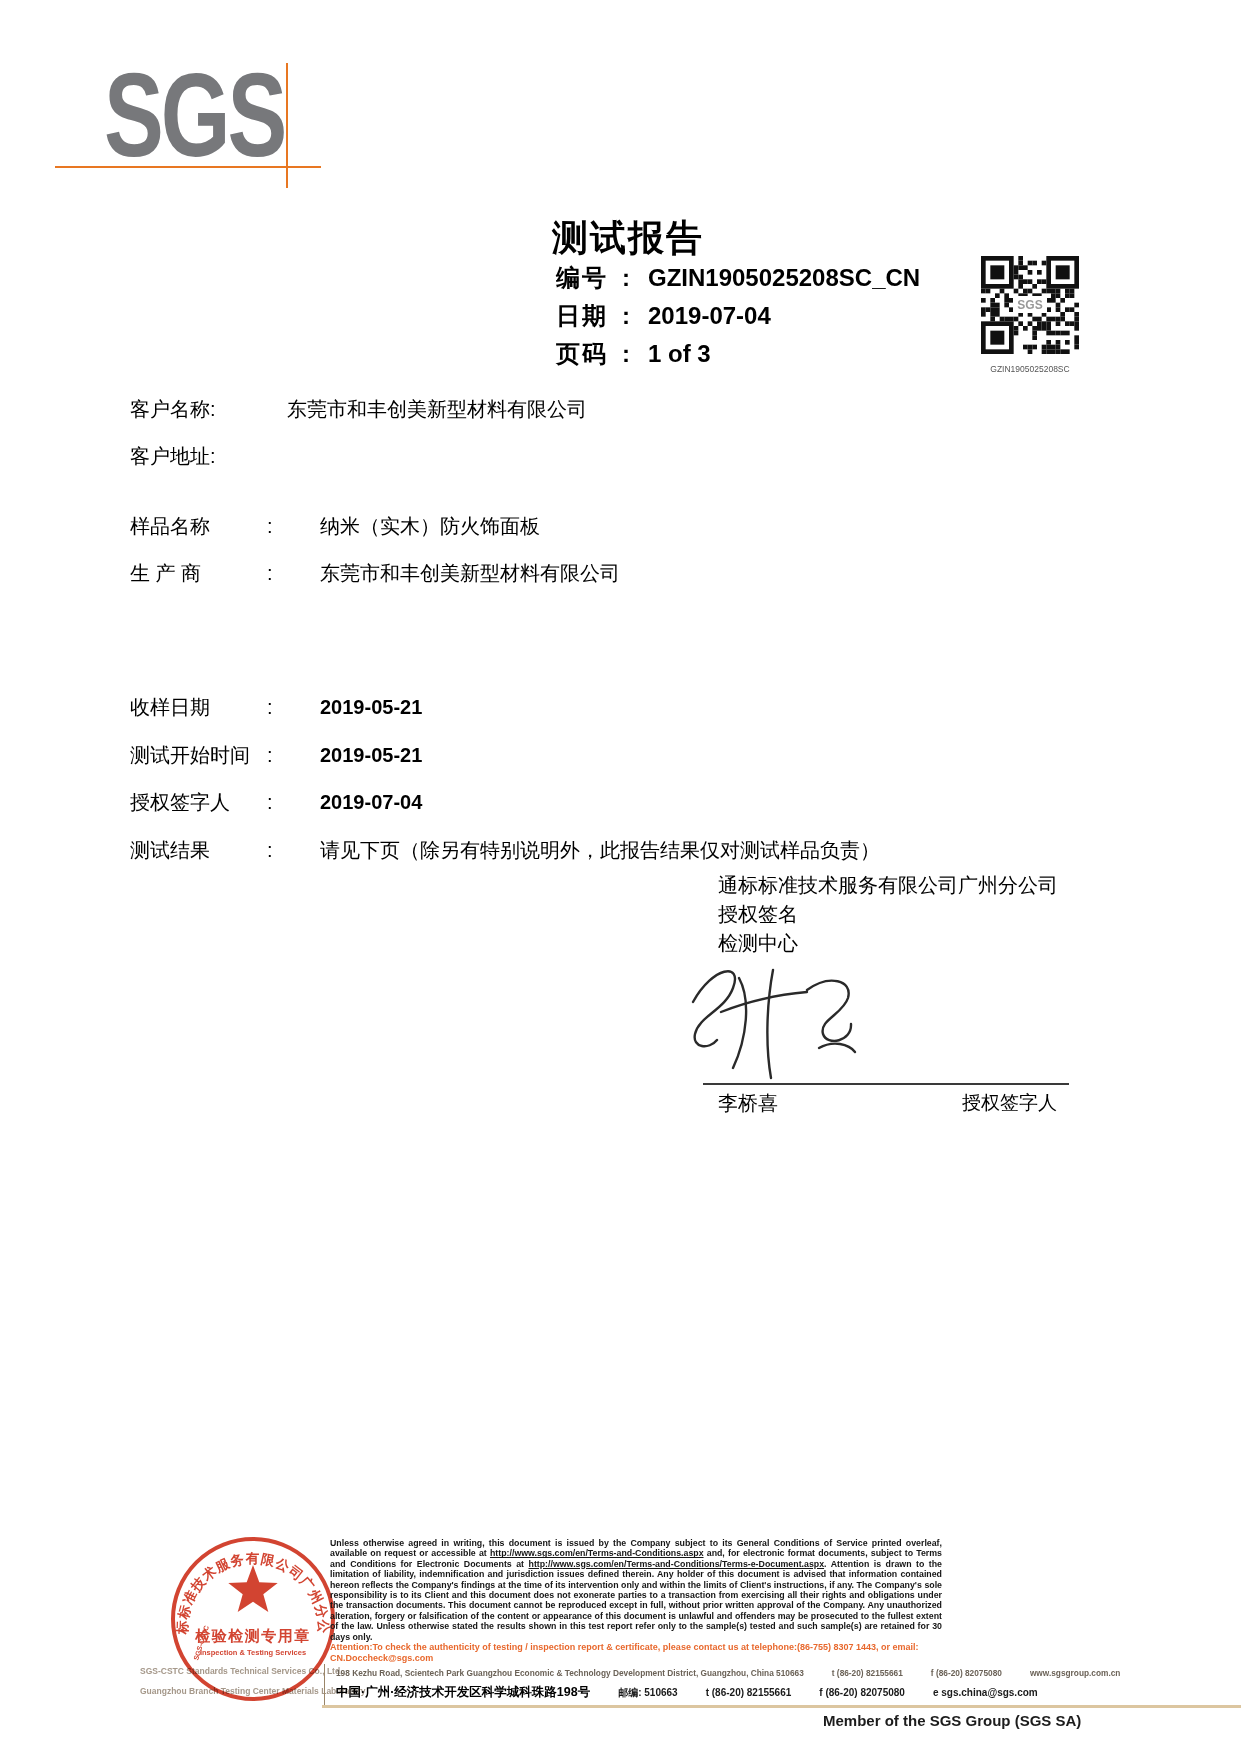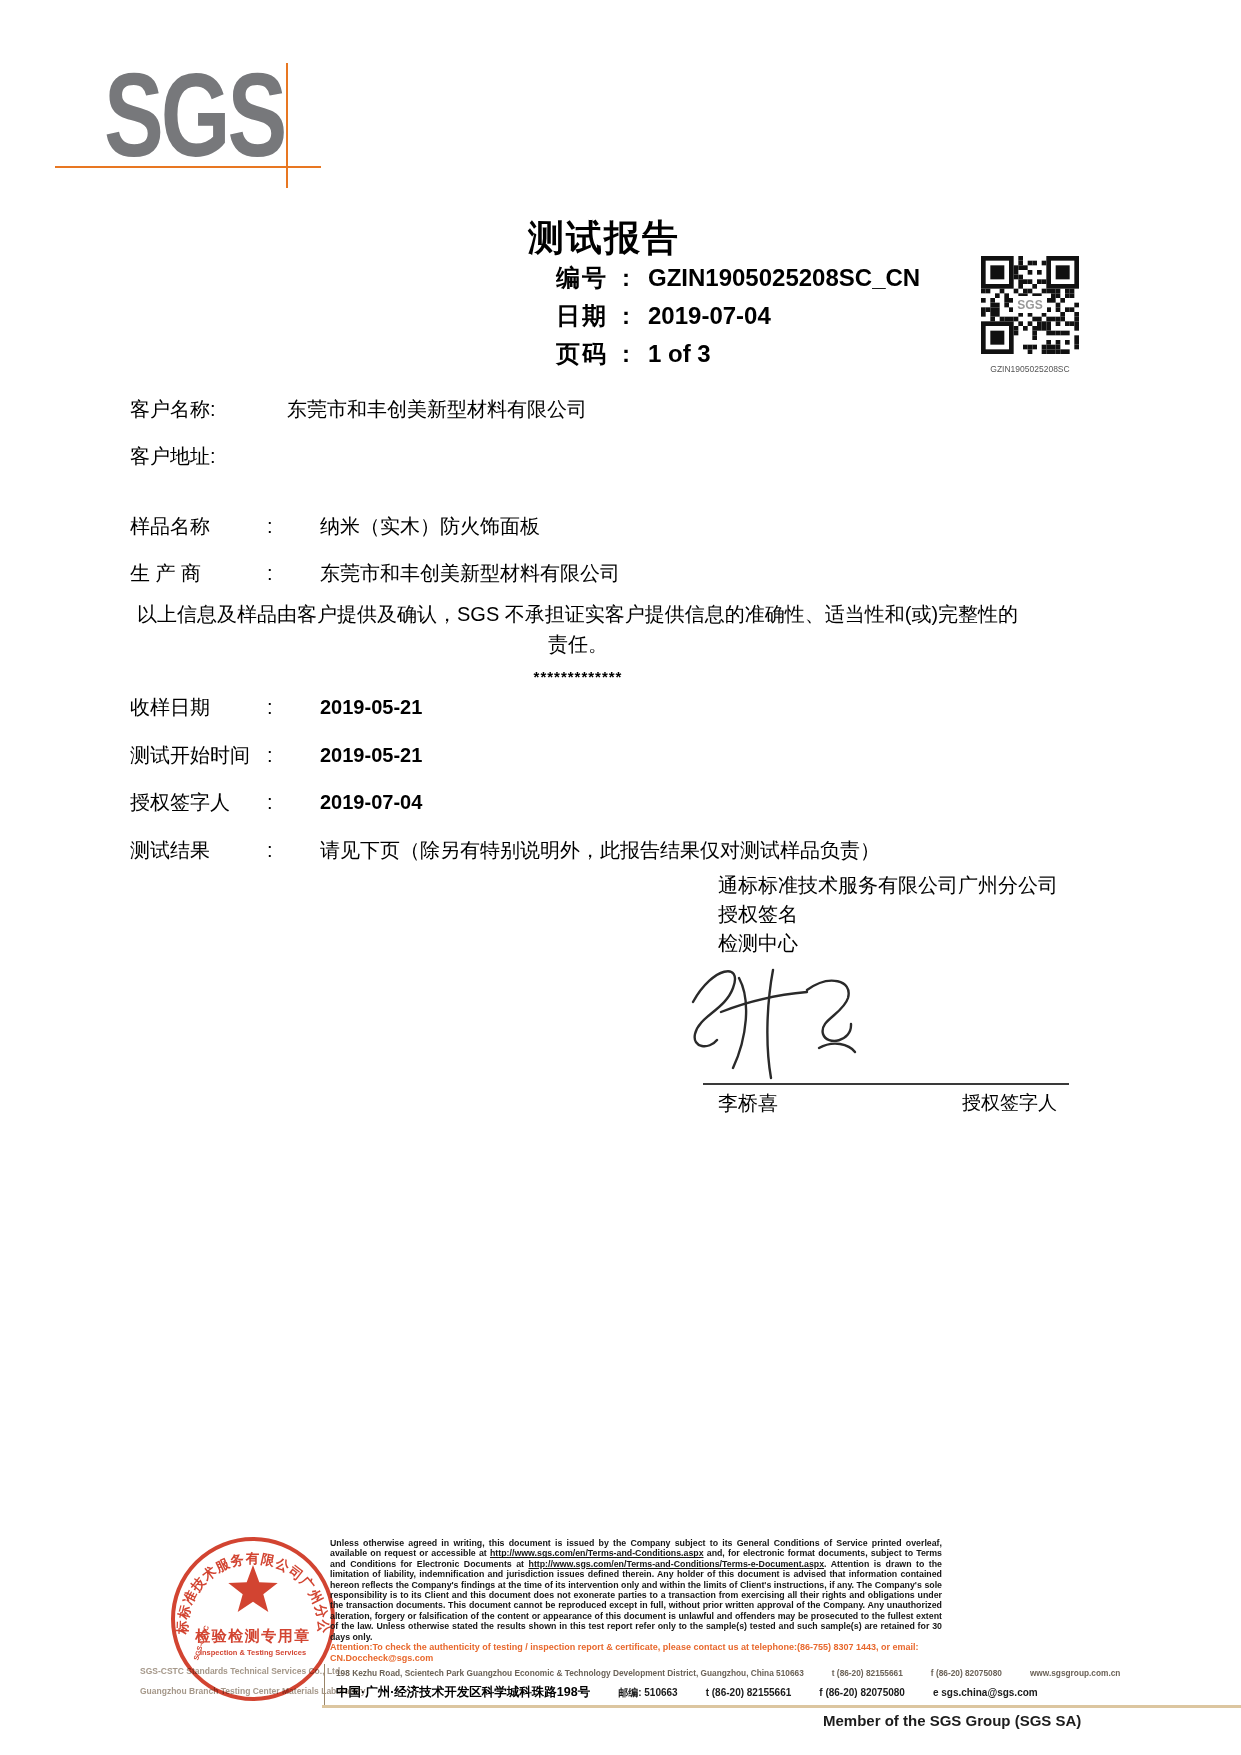--- a/index.html
+++ b/index.html
@@ -11,21 +11,21 @@
   body{font-family:"Liberation Sans","DejaVu Sans",sans-serif;color:#000}
   .page{position:relative;width:1241px;height:1755px;background:#fff;margin:0 auto;overflow:hidden}
 
   
   .logo-text{position:absolute;left:104px;top:56px;font-size:118px;line-height:1;font-weight:bold;
     color:var(--sgs_gray);letter-spacing:-4px;transform:scaleX(.76);transform-origin:left top}
   .logo-hline{position:absolute;left:55px;top:166px;width:266px;height:2px;background:var(--accent_orange)}
   .logo-vline{position:absolute;left:286px;top:63px;width:2px;height:125px;background:var(--accent_orange)}
 
   
-  .title{position:absolute;left:528px;top:214px;font-size:36px;font-weight:bold;letter-spacing:2px}
+  .title{position:absolute;left:552px;top:214px;font-size:36px;font-weight:bold;letter-spacing:2px}
   .hrow{position:absolute;left:556px;display:flex;font-size:24px;font-weight:bold;line-height:24px}
   .hlabel{width:66px;letter-spacing:2px}
   .hcolon{width:26px}
   .qr{position:absolute;left:980px;top:256px;width:100px;text-align:center}
   .qr-img{width:98px;height:98px;margin:0 auto}
   .qr-cap{font-size:8.5px;color:#555;margin-top:10px}
 
   
   .crow,.brow{position:absolute;left:130px;display:flex;font-size:20px;line-height:26px}
   .clabel{width:157px}
@@ -263,25 +263,20 @@
     <span class="blabel">样品名称</span>
     <span class="bcolon">:</span>
     <span>纳米（实木）防火饰面板</span>
   </div>
   <div class="brow" style="top:560px">
     <span class="blabel">生 产 商</span>
     <span class="bcolon">:</span>
     <span>东莞市和丰创美新型材料有限公司</span>
   </div>
 
-  <div class="disclaimer">
-    <div class="d1">以上信息及样品由客户提供及确认，SGS 不承担证实客户提供信息的准确性、适当性和(或)完整性的</div>
-    <div class="d2">责任。</div>
-    <div class="dstars">*************</div>
-  </div>
 
   <div class="brow" style="top:694px">
     <span class="blabel">收样日期</span>
     <span class="bcolon">:</span>
     <span class="bv">2019-05-21</span>
   </div>
   <div class="brow" style="top:742px">
     <span class="blabel">测试开始时间</span>
     <span class="bcolon">:</span>
     <span class="bv">2019-05-21</span>

